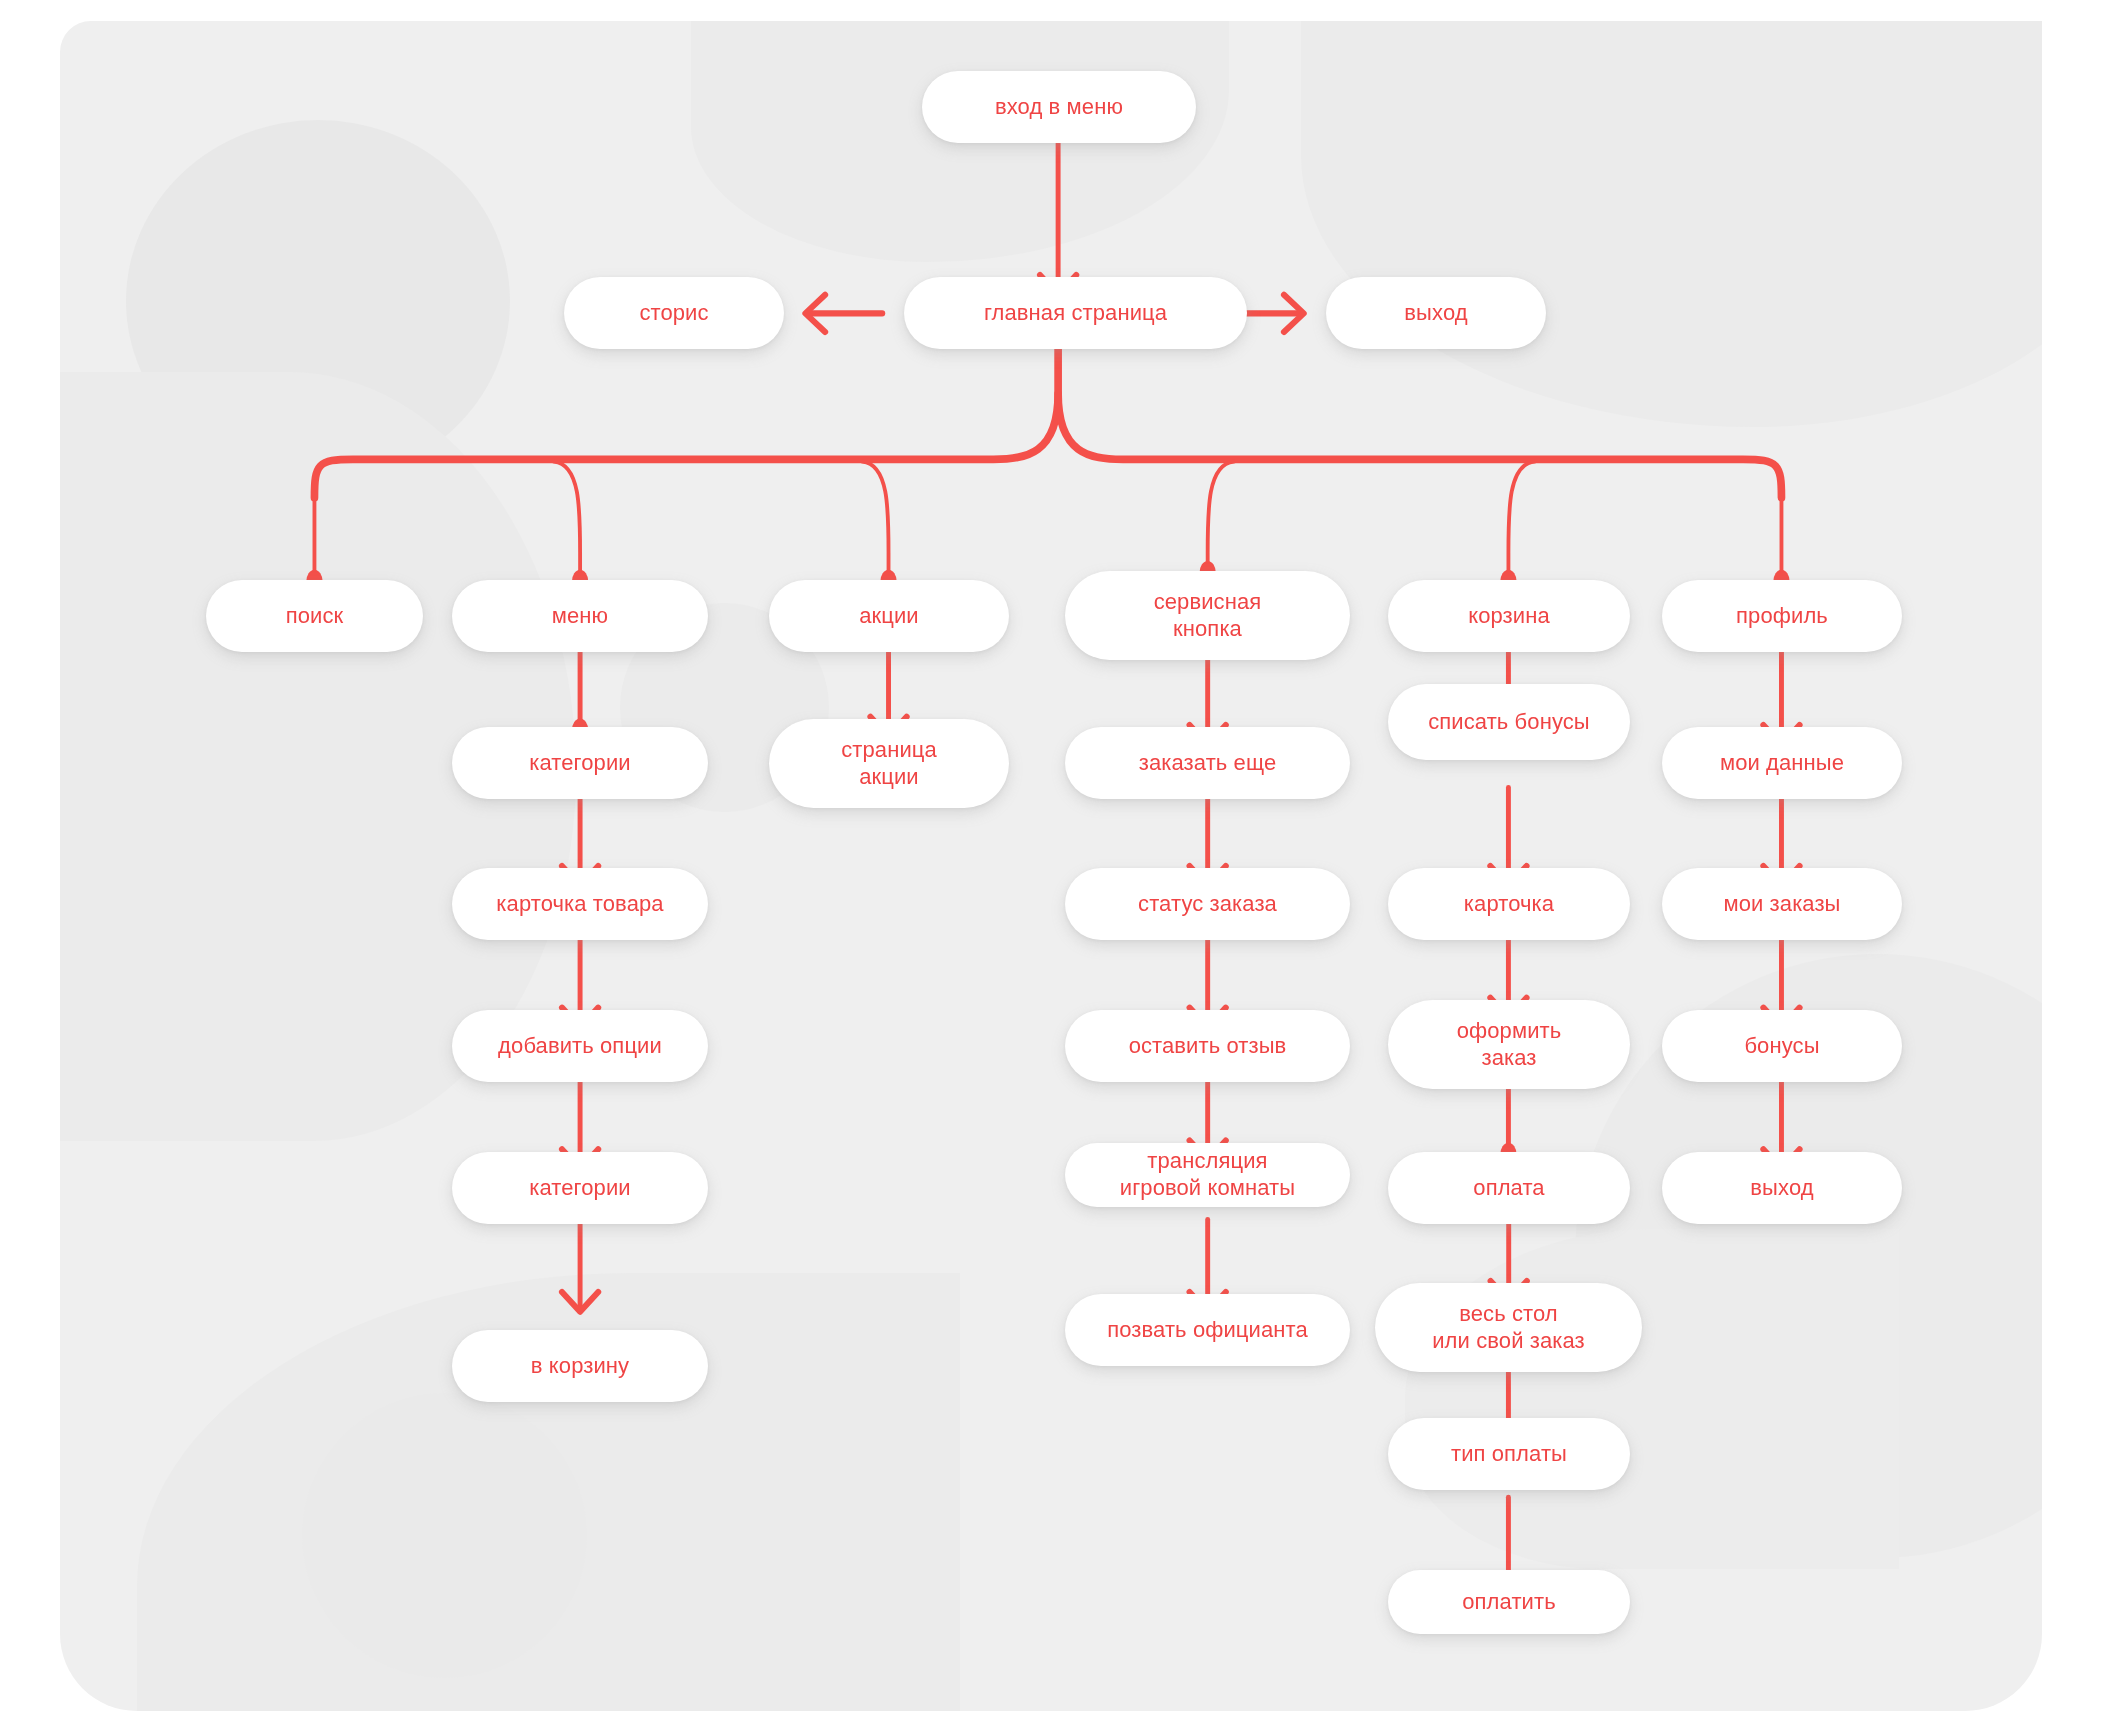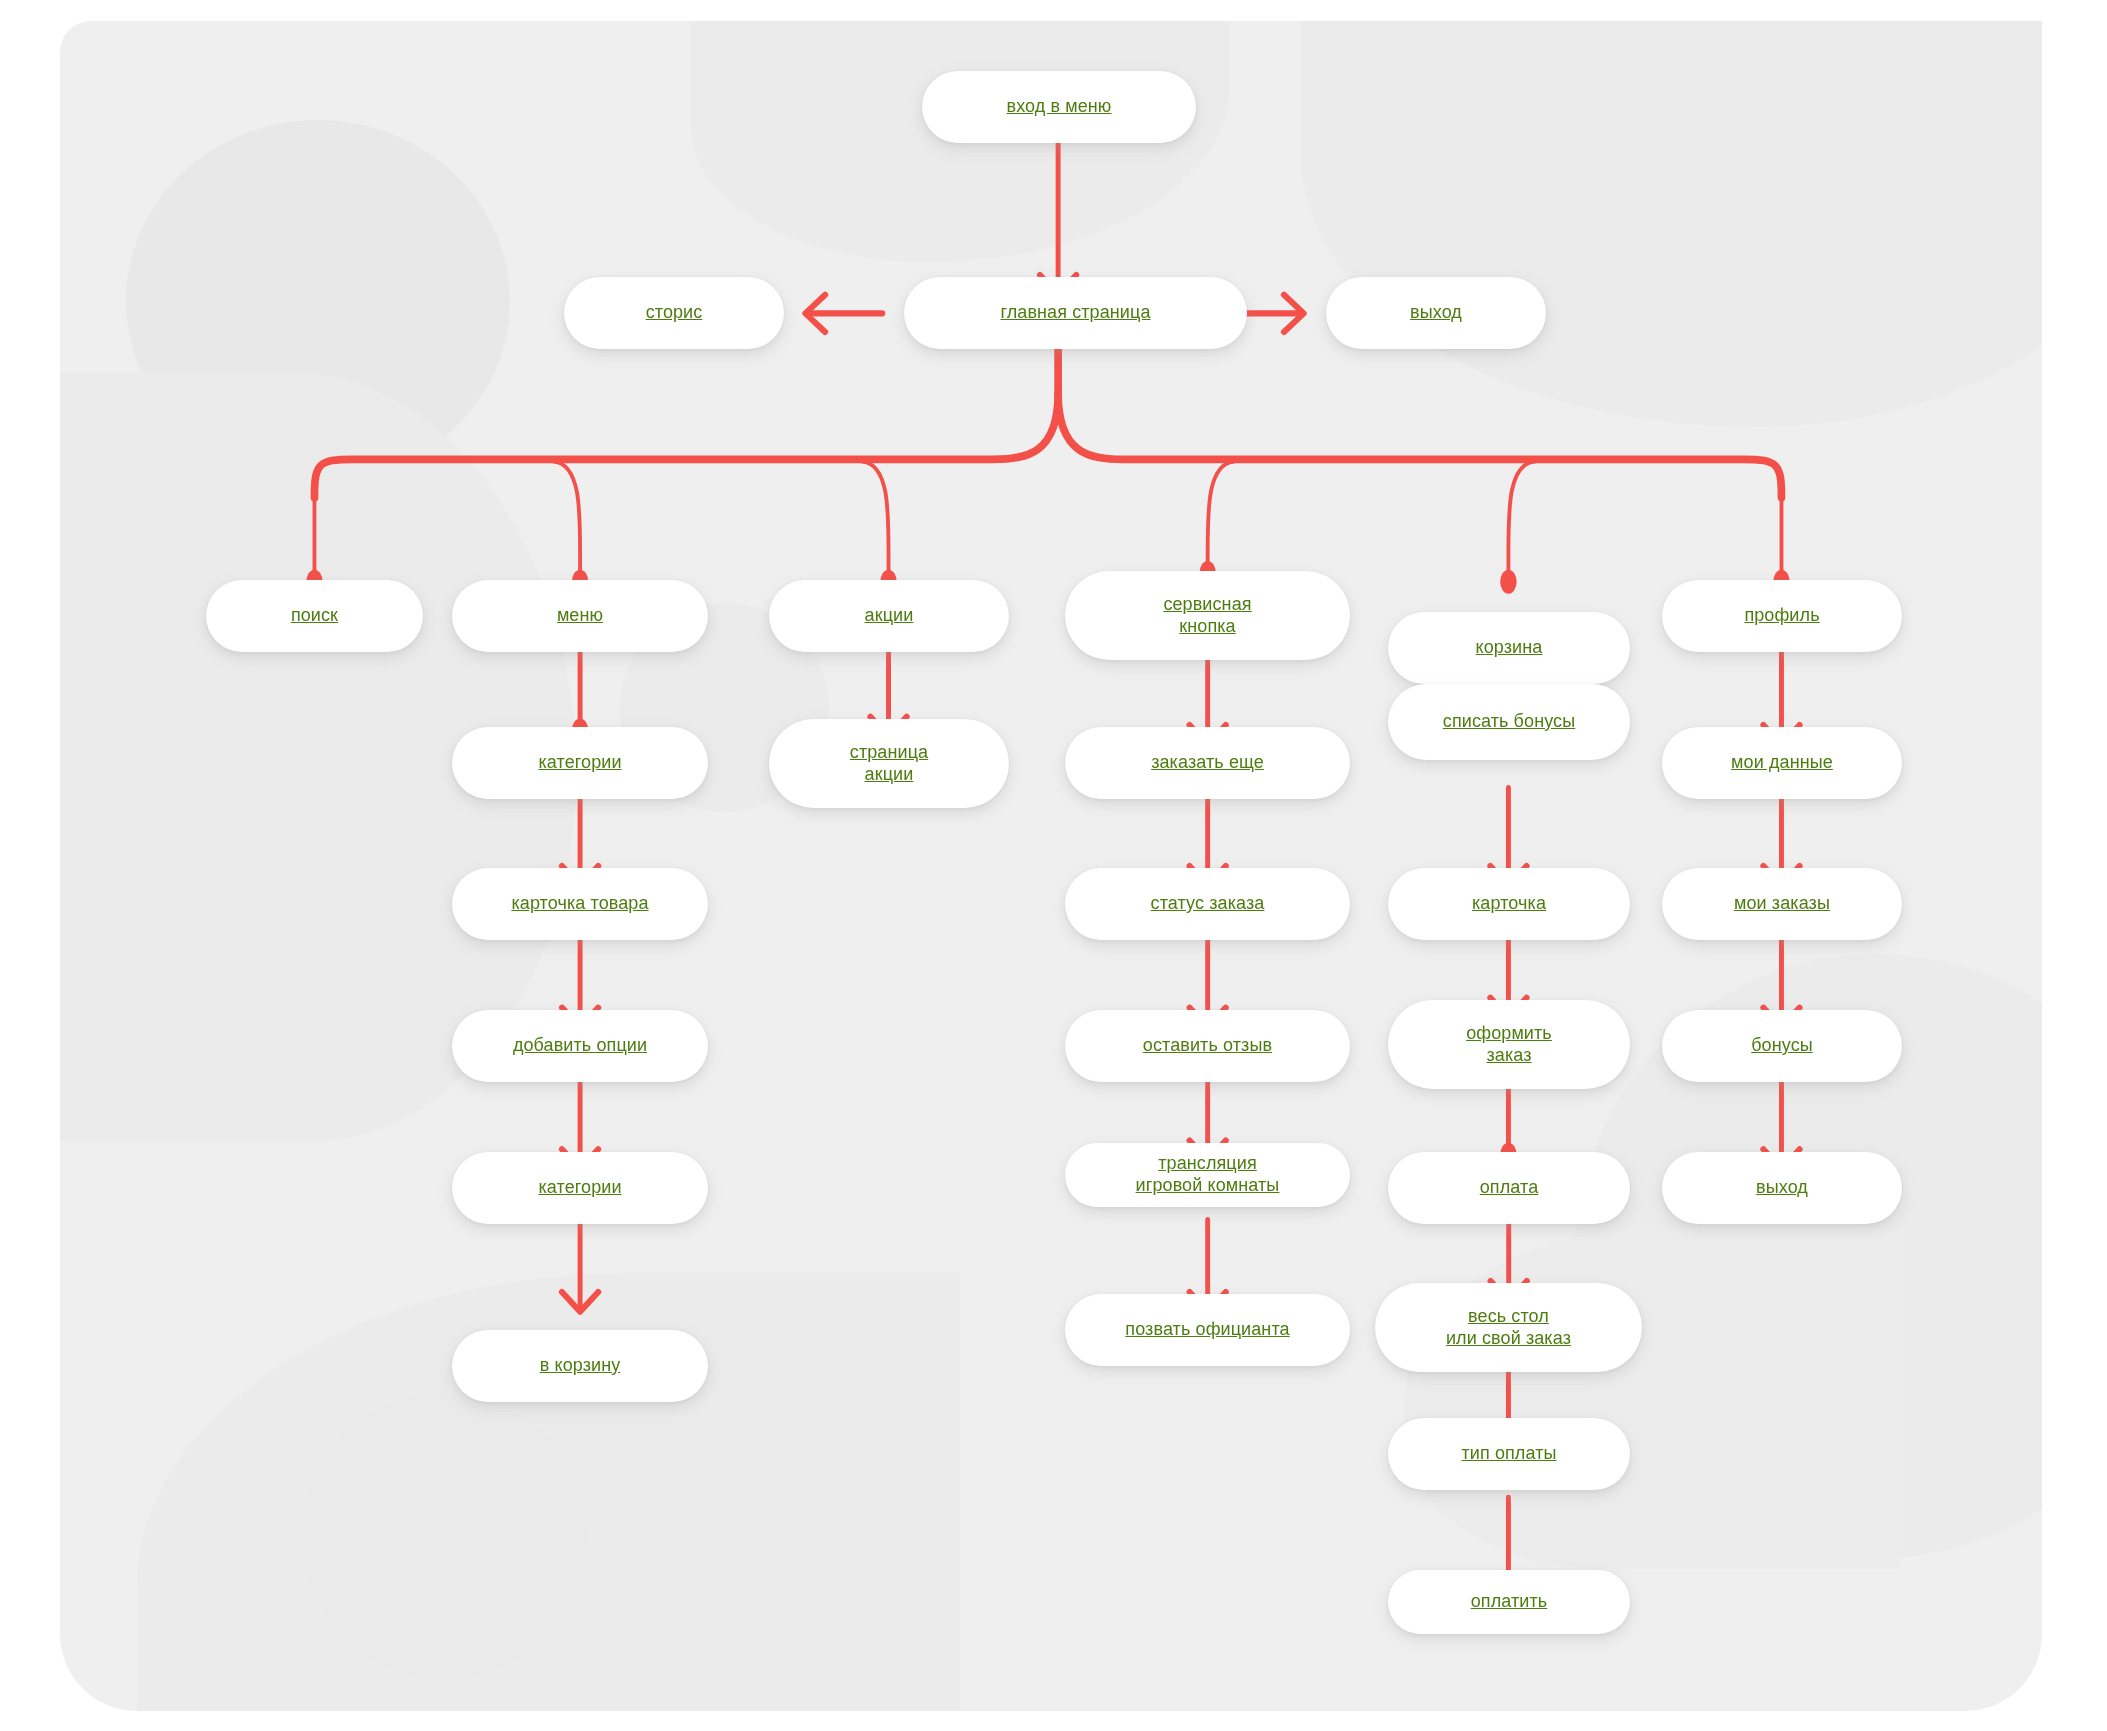--- a/index.html
+++ b/index.html
@@ -27,28 +27,27 @@
   #wires{position:absolute;left:0;top:0;width:2108px;height:1731px;pointer-events:none;}
 
   
   .node{
     position:absolute;
     background:#ffffff;
     border-radius:548px;
     box-shadow:0 5.5px 14.3px rgba(150,150,150,.26), 0 1.1px 3.3px rgba(150,150,150,.14);
     display:flex;align-items:center;justify-content:center;
     text-align:center;
-    color:#4d7c0f;
-    font-size:18px;
+    color:#ef4444;
+    font-size:22px;
     line-height:1.22;
     letter-spacing:0.1px;
     box-sizing:border-box;
     padding:0 7.7px;
     white-space:pre-line;
-    text-decoration:underline;
   }
 </style>
 </head>
 <body>
 
 <div id="stage">
 
   <div id="board">
     <div class="deco" style="left:66px;top:99px;width:384px;height:362px;"></div>
     <div class="deco" style="left:560px;top:582px;width:209px;height:209px;background:#ebebeb;"></div>
@@ -145,21 +144,21 @@
   <div id="nodes">
       <div class="node" style="left: 922px; top: 71px; width: 274px; height: 72px;">вход в меню</div>
       <div class="node" style="left: 564px; top: 277px; width: 220px; height: 72px;">сторис</div>
       <div class="node" style="left: 904px; top: 277px; width: 343px; height: 72px;">главная страница</div>
       <div class="node" style="left: 1326px; top: 277px; width: 220px; height: 72px;">выход</div>
       <div class="node" style="left: 206px; top: 580px; width: 217px; height: 72px;">поиск</div>
       <div class="node" style="left: 452px; top: 580px; width: 256px; height: 72px;">меню</div>
       <div class="node" style="left: 769px; top: 580px; width: 240px; height: 72px;">акции</div>
       <div class="node" style="left: 1065px; top: 571px; width: 285px; height: 89px;">сервисная
 кнопка</div>
-      <div class="node" style="left: 1388px; top: 580px; width: 242px; height: 72px; margin-top: 32px;">корзина</div>
+      <div class="node" style="left: 1388px; top: 580px; width: 242px; height: 72px;">корзина</div>
       <div class="node" style="left: 1662px; top: 580px; width: 240px; height: 72px;">профиль</div>
       <div class="node" style="left: 452px; top: 727px; width: 256px; height: 72px;">категории</div>
       <div class="node" style="left: 452px; top: 868px; width: 256px; height: 72px;">карточка товара</div>
       <div class="node" style="left: 452px; top: 1010px; width: 256px; height: 72px;">добавить опции</div>
       <div class="node" style="left: 452px; top: 1152px; width: 256px; height: 72px;">категории</div>
       <div class="node" style="left: 452px; top: 1294px; width: 256px; height: 72px; margin-top: 36px;">в корзину</div>
       <div class="node" style="left: 769px; top: 719px; width: 240px; height: 89px;">страница
 акции</div>
       <div class="node" style="left: 1065px; top: 727px; width: 285px; height: 72px;">заказать еще</div>
       <div class="node" style="left: 1065px; top: 868px; width: 285px; height: 72px;">статус заказа</div>

